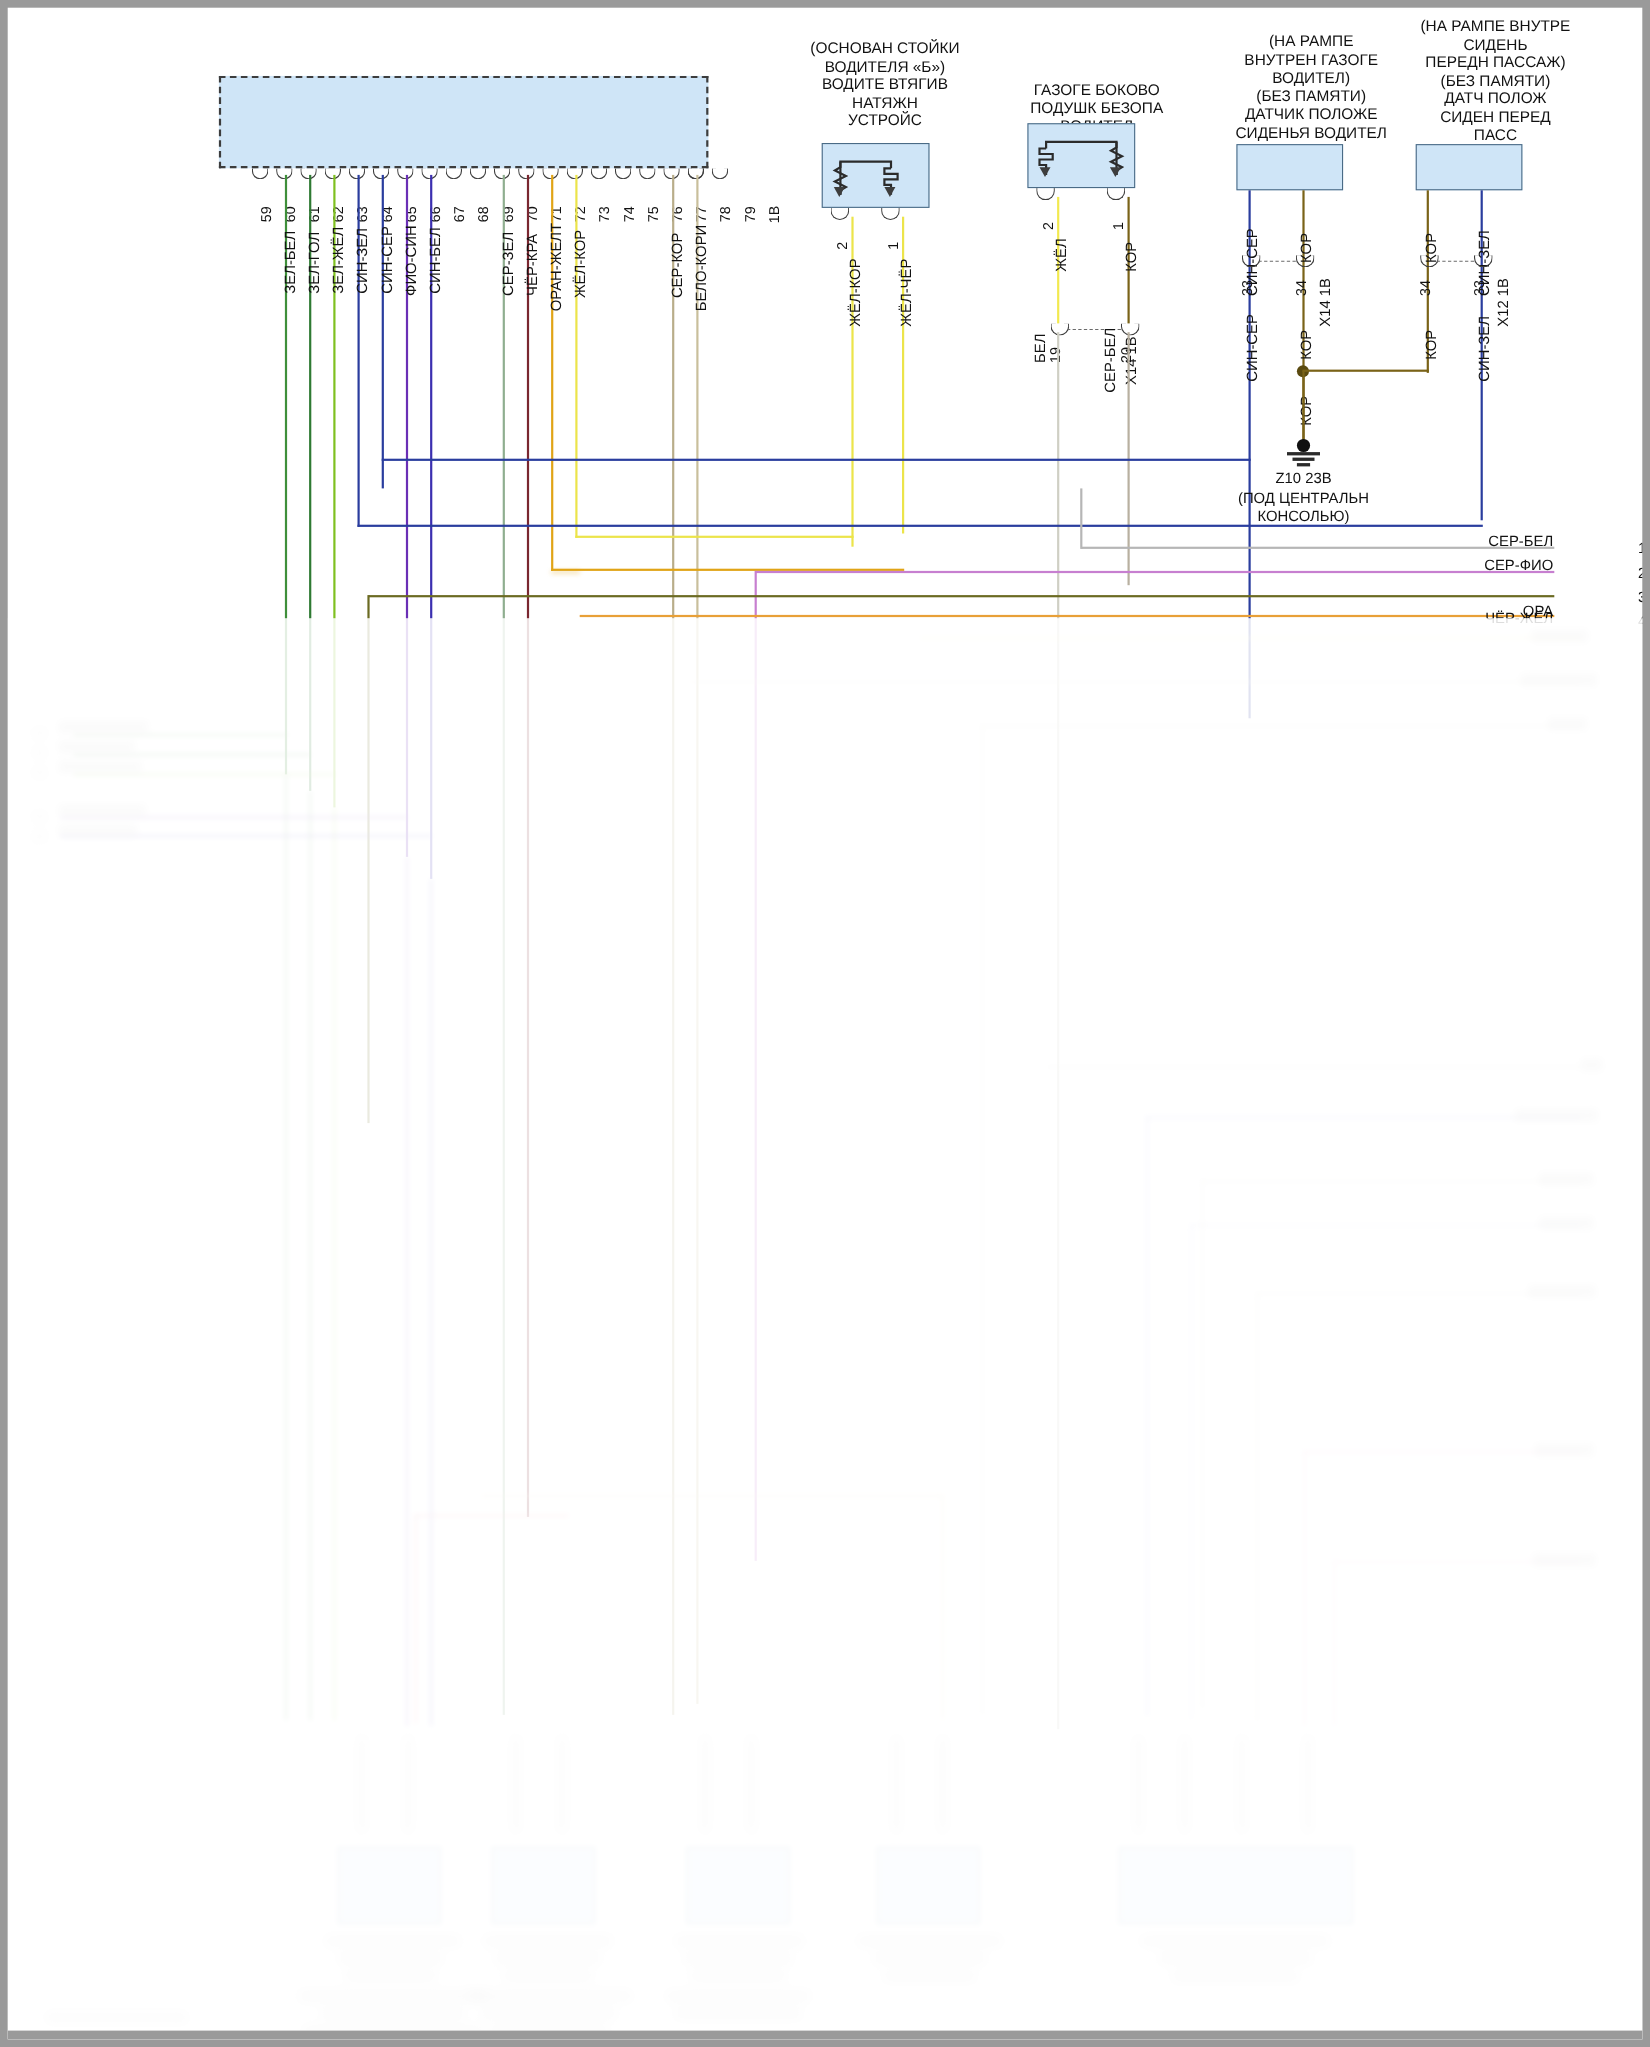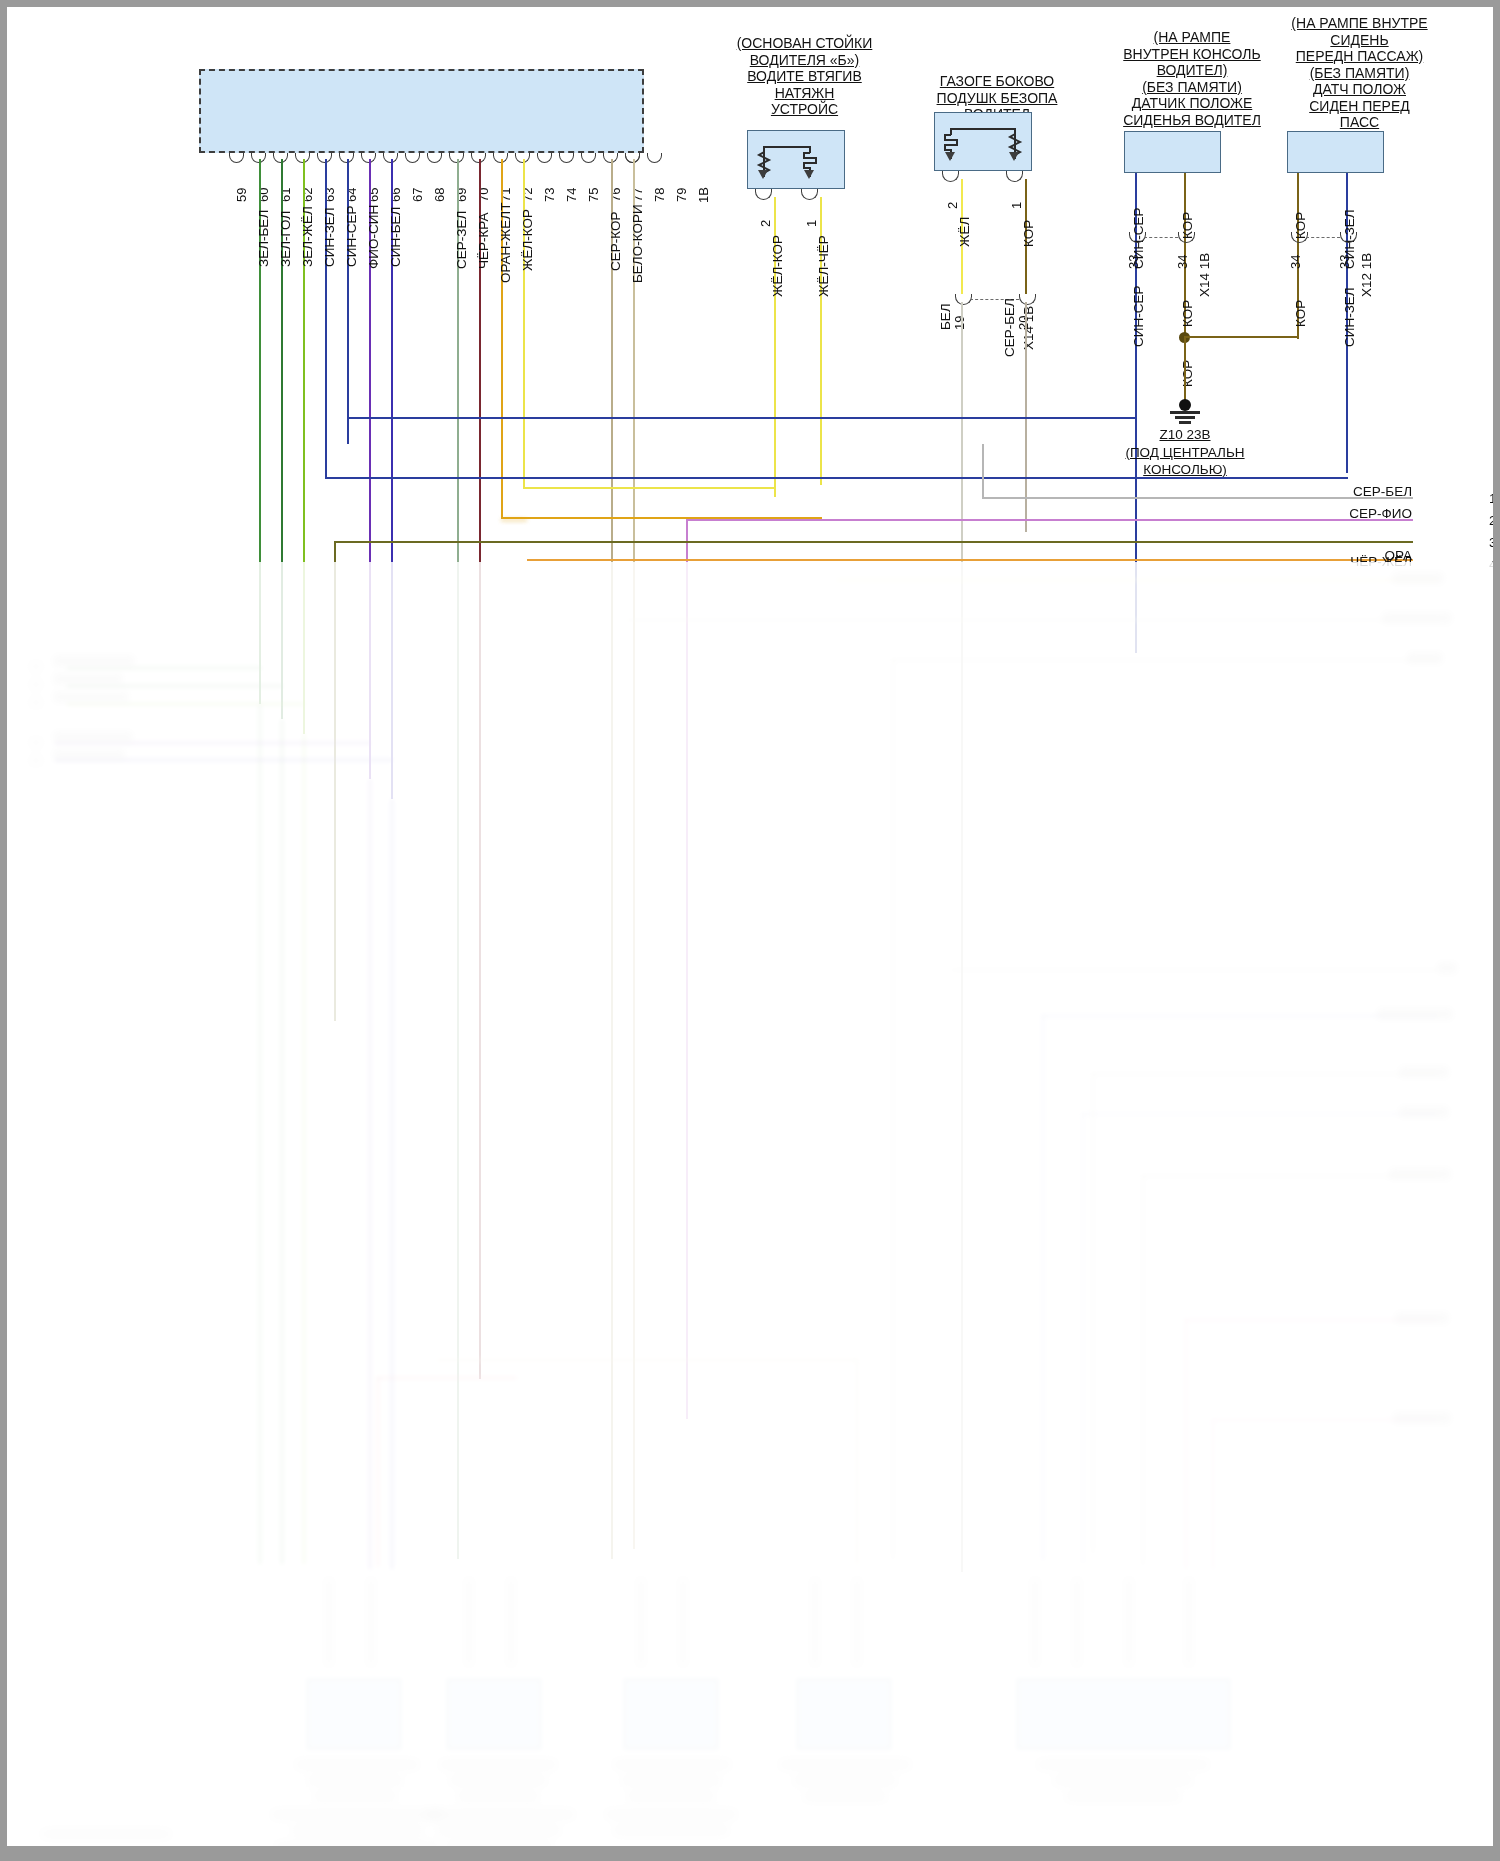--- a/index.html
+++ b/index.html
@@ -3,21 +3,21 @@
 <meta charset="utf-8">
 <style>
   html,body{margin:0;padding:0;background:#8a8a8a;}
   body{font-family:"Liberation Sans", sans-serif;}
   #page{position:relative;width:1500px;height:1861px;background:#ffffff;overflow:hidden;
         border:7px solid #9a9a9a;box-sizing:border-box;}
   #canvas{position:absolute;left:0;top:0;width:1500px;height:1861px;}
 
   
   .t{position:absolute;font-size:13.5px;color:#121212;white-space:pre;line-height:15.5px;}
-  .tc{position:absolute;font-size:13.5px;color:#121212;white-space:pre;line-height:16.5px;text-align:center;text-decoration:underline;}
+  .tc{position:absolute;font-size:13.5px;color:#121212;white-space:pre;line-height:16.5px;text-align:center;}
   .vt{position:absolute;font-size:13.5px;color:#121212;white-space:nowrap;
       transform-origin:0 0;transform:rotate(-90deg);}
   .vtn{position:absolute;font-size:13px;color:#121212;white-space:nowrap;
       transform-origin:0 0;transform:rotate(-90deg);}
   .rt{position:absolute;font-size:13.5px;color:#121212;white-space:pre;text-align:right;}
 
   
   .ecubox{position:absolute;background:#cfe5f7;border:2px dashed #3d3d3d;box-sizing:border-box;}
   .devbox{position:absolute;background:#cfe5f7;border:1.6px solid #4a6b86;box-sizing:border-box;}
   .vline{position:absolute;width:2.4px;}
@@ -62,21 +62,21 @@
 ВОДИТЕЛЯ «Б»)
 ВОДИТЕ ВТЯГИВ
 НАТЯЖН
 УСТРОЙС</div>
 
   <div class="tc" style="left:890px;top:66px;width:200px;font-size:14px;">ГАЗОГЕ БОКОВО
 ПОДУШК БЕЗОПА
 ВОДИТЕЛ</div>
 
   <div class="tc" style="left:1085px;top:22px;width:200px;font-size:14px;">(НА РАМПЕ
-ВНУТРЕН КОНСОЛЬ
+ВНУТРЕН ГАЗОГЕ
 ВОДИТЕЛ)
 (БЕЗ ПАМЯТИ)
 ДАТЧИК ПОЛОЖЕ
 СИДЕНЬЯ ВОДИТЕЛ</div>
 
   <div class="tc" style="left:1255px;top:8px;width:195px;font-size:14px;">(НА РАМПЕ ВНУТРЕ
 СИДЕНЬ
 ПЕРЕДН ПАССАЖ)
 (БЕЗ ПАМЯТИ)
 ДАТЧ ПОЛОЖ

